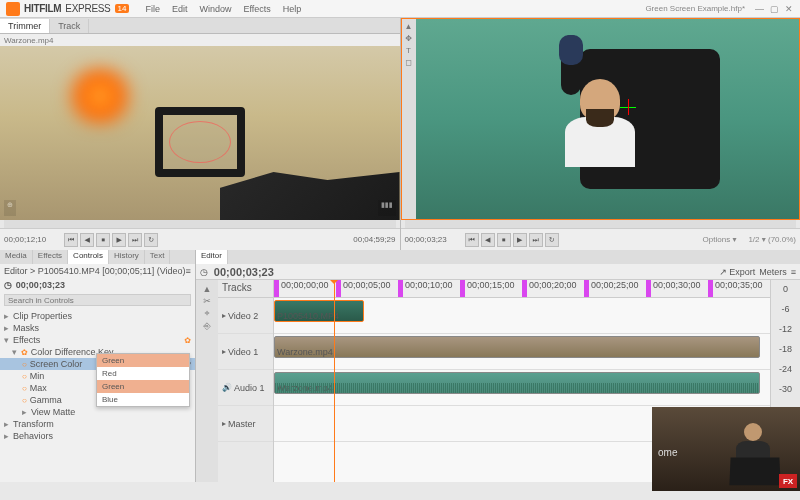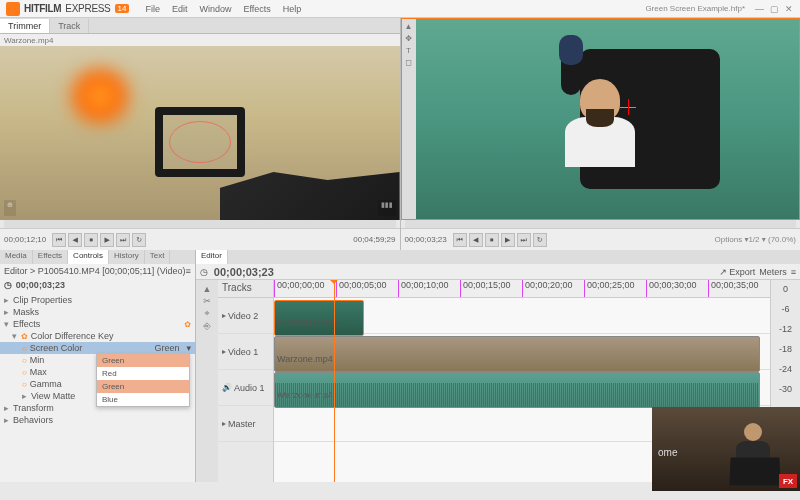--- a/index.html
+++ b/index.html
@@ -33,21 +33,21 @@
 .chair{position:absolute;left:45%;top:15%;width:140px;height:140px;background:#1a1a1a;border-radius:10px}
 .person{position:absolute;left:50%;top:30%;transform:translateX(-50%);width:70px;height:90px}
 .head{width:40px;height:42px;background:#d4a77c;border-radius:50% 50% 40% 40%;margin:0 auto;position:relative}
 .beard{position:absolute;bottom:-6px;left:6px;right:6px;height:18px;background:#3a2a1a;border-radius:0 0 40% 40%}
 .shirt{width:70px;height:50px;background:#f0f0f0;border-radius:30% 30% 0 0;margin-top:-4px}
 .mic{position:absolute;left:40%;top:8%;width:20px;height:60px;background:#1a1a1a;border-radius:10px}
 .mic::before{content:"";position:absolute;top:0;left:-2px;right:-2px;height:30px;background:#2a3a5a;border-radius:10px}
 .marker{position:absolute;left:55%;top:40%;width:16px;height:16px}
 .marker::before{content:"";position:absolute;left:0;right:0;top:50%;height:1px;background:#0f0}
 .marker::after{content:"";position:absolute;top:0;bottom:0;left:50%;width:1px;background:#f00}
-.timebar{height:22px;background:#eee;display:flex;align-items:center;gap:0;padding:0 4px;border-top:1px solid #ccc}
+.timebar{height:22px;background:#eee;display:flex;align-items:center;gap:12px;padding:0 4px;border-top:1px solid #ccc}
 .tc{font-size:8px;color:#666}
 .tc-right{margin-left:auto}
 .scrub{height:8px;background:#ddd;margin:0 4px}
 .transport{display:flex;gap:2px;margin:0 6px}
 .tbtn{width:14px;height:14px;background:#ddd;border:1px solid #bbb;display:flex;align-items:center;justify-content:center;font-size:7px}
 .zoom-info{font-size:8px;color:#888}
 .lower{display:flex;height:232px}
 .controls-panel{width:196px;background:#f0f0f0;border-right:1px solid #bbb;display:flex;flex-direction:column}
 .ctrl-tabs{height:14px;display:flex;background:#ddd;font-size:8px}
 .ctrl-tabs .tab{padding:1px 5px;font-size:8px}
@@ -69,23 +69,23 @@
 .tl-head .tc-big{padding:0}
 .tl-opts{margin-left:auto;display:flex;gap:4px;font-size:8px;color:#888}
 .tl-body{flex:1;display:flex}
 .tl-left{width:22px;background:#e0e0e0;display:flex;flex-direction:column;align-items:center;gap:2px;padding-top:4px}
 .tl-left span{font-size:9px;color:#777}
 .tl-tracks{width:56px;background:#e8e8e8;border-right:1px solid #ccc}
 .track-label{height:36px;padding:2px 4px;font-size:8px;color:#666;display:flex;align-items:center;gap:2px;border-bottom:1px solid #ddd}
 .track-header{height:18px;padding:2px 4px;font-size:10px;border-bottom:1px solid #ccc}
 .tl-content{flex:1;position:relative;background:#f8f8f8}
 .ruler{height:18px;background:#eee;border-bottom:1px solid #ccc;display:flex;font-size:7px;color:#999}
-.ruler span{flex:1;border-left:1px solid #d946ef;padding-left:2px}
+.ruler span{flex:1;border-left:5px solid #d946ef;padding-left:2px}
 .track{height:36px;border-bottom:1px solid #ddd;position:relative}
-.clip{position:absolute;top:2px;bottom:17px;border:1px solid #888;border-radius:2px;overflow:hidden;font-size:7px;padding:17px 2px;color:#fff}
+.clip{position:absolute;top:2px;bottom:17px;border:1px solid #888;border-radius:2px;overflow:hidden;font-size:7px;padding:10px 2px;color:#fff}
 .clip.v2{left:0;width:90px;background:linear-gradient(180deg,#3a7865,#2a5a4a);border-color:#ff7a1a}
 .clip.v1{left:0;right:10px;background:linear-gradient(180deg,#a89680,#887858)}
 .clip.a1{left:0;right:10px;background:linear-gradient(180deg,#5aa090,#4a8878)}
 .thumbs{display:flex;height:100%;gap:1px}
 .thumbs div{flex:1;background:#998866}
 .wave{position:absolute;inset:10px 0 0 0;background:repeating-linear-gradient(90deg,#3a7865 0,#3a7865 1px,transparent 1px,transparent 2px)}
 .playhead{position:absolute;left:60px;top:0;bottom:0;width:1px;background:#ff7a1a}
 .playhead::before{content:"";position:absolute;top:0;left:-4px;border:4px solid transparent;border-top-color:#ff7a1a}
 .meters{width:30px;background:#e8e8e8;border-left:1px solid #ccc;padding:4px 2px;font-size:7px}
 .meter-scale{display:flex;flex-direction:column;align-items:center;gap:10px;color:#999}
@@ -196,20 +196,21 @@
       <span class="tab">Text</span>
     </div>
     <div class="editor-info">
         <span>Editor &gt; P1005410.MP4 [00;00;05;11] (Video)</span>
         <span>≡</span>
       </div>
     <div class="tc-big">
         <span>◷</span>
         <span>00;00;03;23</span>
       </div>
+    <input class="search" placeholder="Search in Controls" style="">
     <div class="tree">
       <div class="tree-item">
           <span class="toggle">▸</span>
           <span>Clip Properties</span>
         </div>
       <div class="tree-item">
           <span class="toggle">▸</span>
           <span>Masks</span>
         </div>
       <div class="tree-item">

